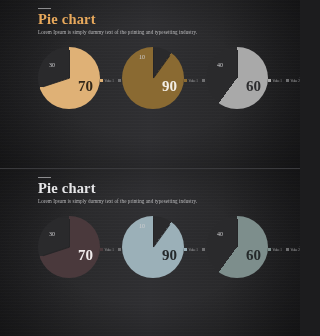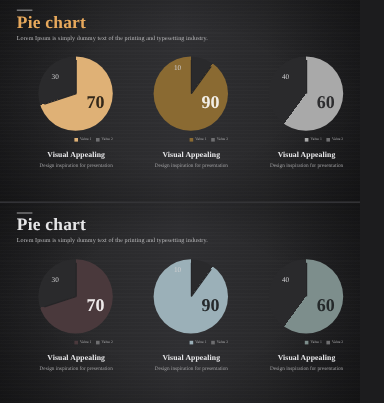--- a/index.html
+++ b/index.html
@@ -19,20 +19,21 @@
     width: 300px; height: 168px;
     box-sizing: border-box;
     overflow: hidden;
     background:
       repeating-linear-gradient(180deg,
         rgba(255,255,255,0.012) 0px,
         rgba(255,255,255,0.012) 1px,
         rgba(0,0,0,0.02) 1px,
         rgba(0,0,0,0.02) 3px),
       linear-gradient(90deg, #1f1f21 0%, #2b2b2d 28%, #303033 50%, #2a2a2c 74%, #1d1d1f 100%);
+    padding-left: 24px;
   }
   .slide::after {
     content: "";
     position: absolute; inset: 0;
     pointer-events: none;
     background: radial-gradient(ellipse 78% 82% at 50% 48%, rgba(0,0,0,0) 40%, rgba(0,0,0,0.42) 100%);
   }
   .slide.bottom { border-top: 1px solid #3a3a3d; }
 
   .inner { position: relative; z-index: 2; padding: 8px 14px 0 14px; }
@@ -63,22 +64,21 @@
   .charts {
     position: relative; z-index: 2;
     display: flex;
     justify-content: space-between;
     padding: 0 14px;
     margin-top: 12px;
   }
   .chart-col {
     width: 80px;
     display: flex;
-    flex-direction: column;
-    align-items: flex-end;
+    align-items: center;
   }
 
   .pie-wrap { position: relative; width: 62px; height: 62px; }
   .pie {
     width: 62px; height: 62px;
     border-radius: 50%;
     position: relative;
   }
   .pie .gap {
     position: absolute;

